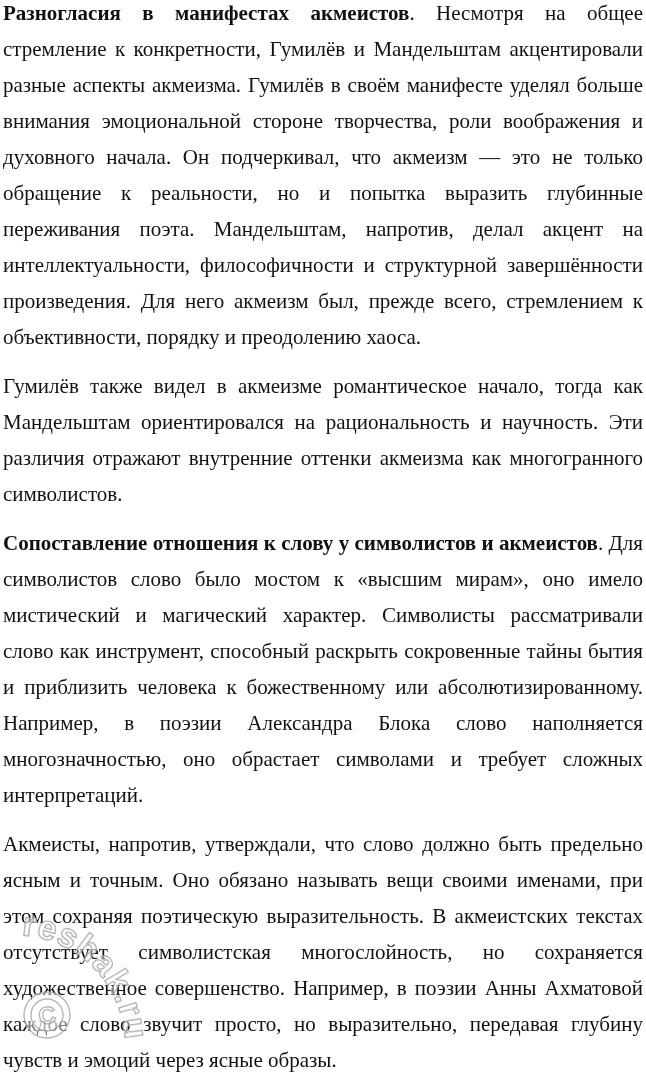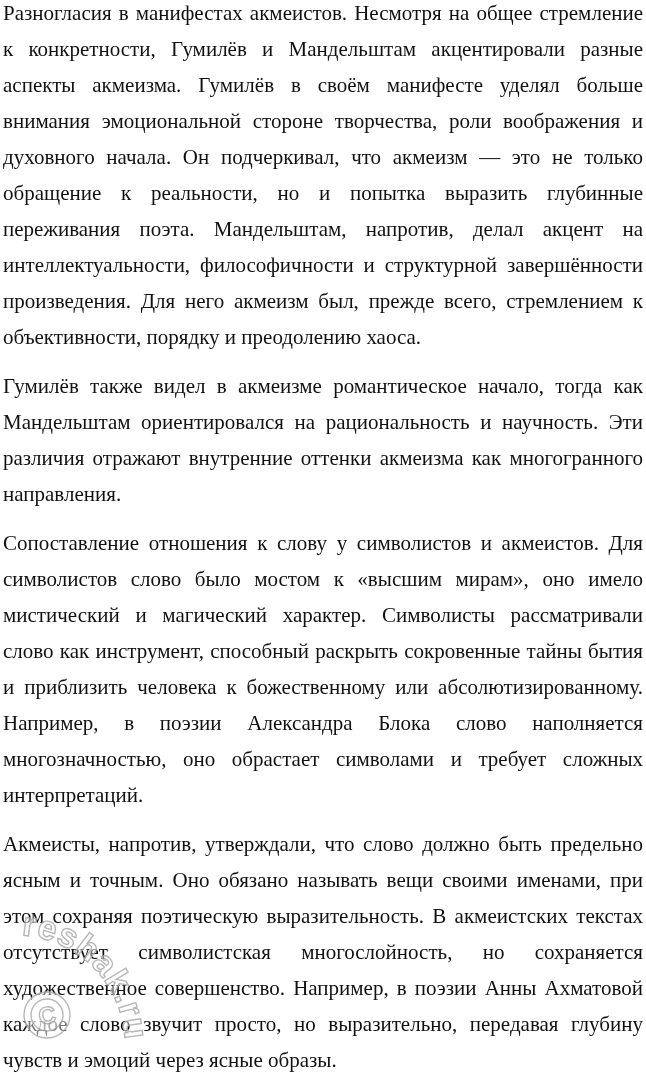--- a/index.html
+++ b/index.html
@@ -24,21 +24,21 @@
     text-align: justify;
     hyphens: none;
   }
   .page p {
     margin: 13px 0 0 0;
   }
   .page p:first-child {
     margin-top: 0;
   }
   .lead {
-    font-weight: normal;
+    font-weight: bold;
   }
   .watermark {
     position: absolute;
     left: -120px;
     top: 880px;
     width: 400px;
     height: 194px;
     pointer-events: none;
     opacity: 0.85;
   }
@@ -58,21 +58,21 @@
     font-weight: bold;
     font-size: 24px;
   }
 </style>
 </head>
 <body>
 
 <div class="page">
   <p><b class="lead">Разногласия в манифестах акмеистов</b><span>. Несмотря на общее стремление к конкретности, Гумилёв и Мандельштам акцентировали разные аспекты акмеизма. Гумилёв в своём манифесте уделял больше внимания эмоциональной стороне творчества, роли воображения и духовного начала. Он подчеркивал, что акмеизм — это не только обращение к реальности, но и попытка выразить глубинные переживания поэта. Мандельштам, напротив, делал акцент на интеллектуальности, философичности и структурной завершённости произведения. Для него акмеизм был, прежде всего, стремлением к объективности, порядку и преодолению хаоса.</span></p>
 
-  <p><b class="lead"></b><span>Гумилёв также видел в акмеизме романтическое начало, тогда как Мандельштам ориентировался на рациональность и научность. Эти различия отражают внутренние оттенки акмеизма как многогранного направления.</span></p>
+  <p><b class="lead"></b><span>Гумилёв также видел в акмеизме романтическое начало, тогда как Мандельштам ориентировался на рациональность и научность. Эти различия отражают внутренние оттенки акмеизма как многогранного символистов.</span></p>
 
   <p><b class="lead">Сопоставление отношения к слову у символистов и акмеистов</b><span>. Для символистов слово было мостом к «высшим мирам», оно имело мистический и магический характер. Символисты рассматривали слово как инструмент, способный раскрыть сокровенные тайны бытия и приблизить человека к божественному или абсолютизированному. Например, в поэзии Александра Блока слово наполняется многозначностью, оно обрастает символами и требует сложных интерпретаций.</span></p>
 
   <p><b class="lead"></b><span>Акмеисты, напротив, утверждали, что слово должно быть предельно ясным и точным. Оно обязано называть вещи своими именами, при этом сохраняя поэтическую выразительность. В акмеистских текстах отсутствует символистская многослойность, но сохраняется художественное совершенство. Например, в поэзии Анны Ахматовой каждое слово звучит просто, но выразительно, передавая глубину чувств и эмоций через ясные образы.</span></p>
 </div>
 
 <svg class="watermark" viewBox="0 0 400 194" xmlns="http://www.w3.org/2000/svg">
   <defs>
     <path id="wm-arc" d="M 125.4 55.4 A 110 110 0 0 1 244.6 174.6" fill="none"></path>
   </defs>

